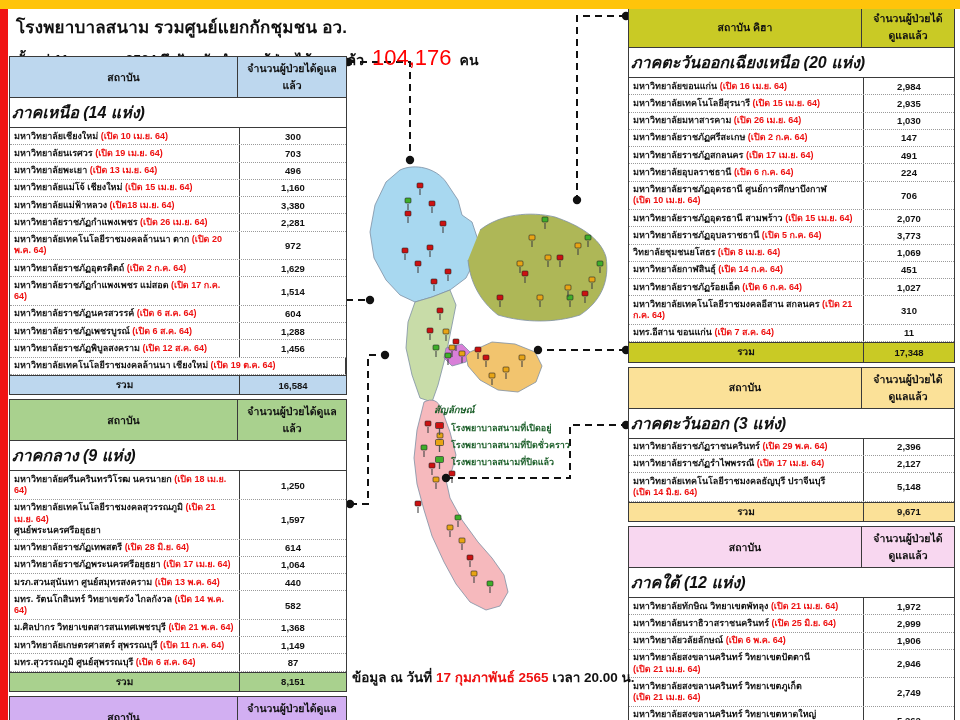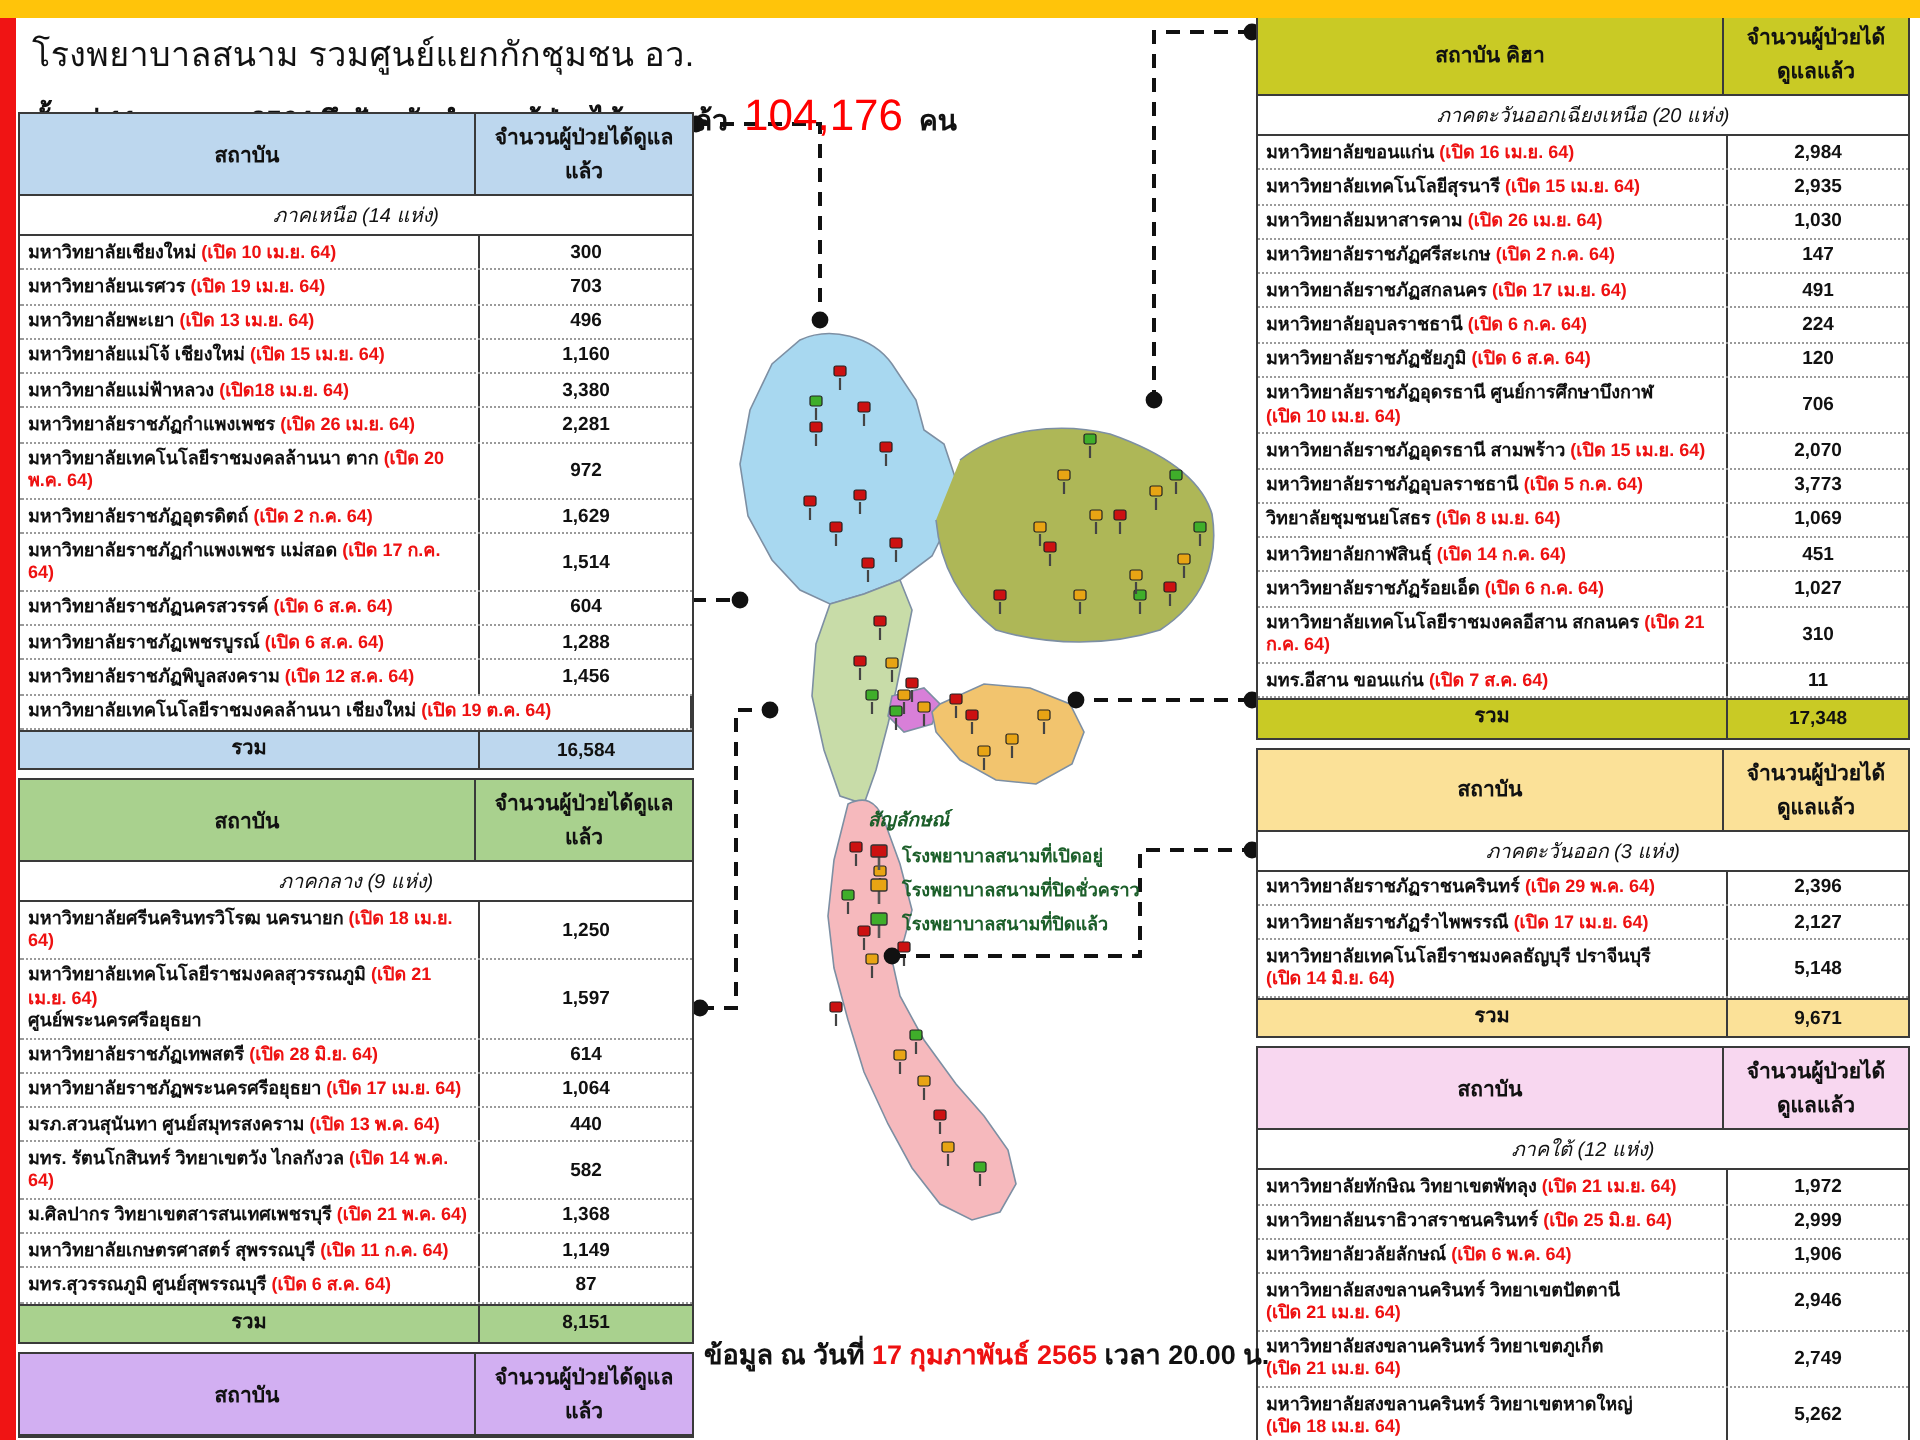--- a/index.html
+++ b/index.html
@@ -1,32 +1,32 @@
 <!DOCTYPE html>
 <html><head>
 <meta charset="utf-8">
 <style>
   html,body{margin:0;padding:0;background:#e8e8e8;}
   .frame{position:relative;width:960px;height:720px;background:#ffffff;overflow:hidden;
          font-family:"Liberation Sans",sans-serif;color:#111;}
   .topbar{position:absolute;top:0;left:0;width:960px;height:9px;background:#FFC40A;z-index:3;}
   .leftbar{position:absolute;top:9px;left:0;width:8px;height:711px;background:#F01414;z-index:3;}
   .header{position:absolute;left:16px;top:13px;z-index:2;}
-  .title{font-size:17px;font-weight:normal;letter-spacing:.2px;}
+  .title{font-size:17px;font-weight:bold;letter-spacing:.2px;}
   .subtitle{font-size:14px;font-weight:bold;margin-top:5px;display:flex;align-items:baseline;gap:6px;}
   .big-num{color:#FF0000;font-size:22px;font-weight:normal;padding:0 2px;}
   .col{position:absolute;z-index:2;}
   #col-left{left:9px;top:56px;width:338px;}
   #col-right{left:628px;top:6px;width:327px;}
   .tbl{border:1.5px solid #3a3a3a;margin-bottom:4px;background:#fff;}
   .thead{display:flex;border-bottom:1.2px solid #3a3a3a;font-weight:bold;font-size:10.5px;text-align:center;align-items:stretch;}
   .th-inst{flex:1;padding:3px 2px;border-right:1.2px solid #3a3a3a;display:flex;align-items:center;justify-content:center;}
   .th-cnt{width:104px;padding:3px 2px;display:flex;align-items:center;justify-content:center;}
   .narrow .th-cnt,.narrow .td-val{width:88px;}
-  .region{font-size:10px;font-weight:normal;font-style:italic;text-align:center;padding:2px;border-bottom:1px solid #3a3a3a;}
+  .region{font-size:16px;font-weight:bold;font-style:italic;text-align:left;padding:2px;border-bottom:1px solid #3a3a3a;}
   .tr{display:flex;border-bottom:1px dotted #9a9a9a;font-size:9px;font-weight:bold;}
   .tr:last-of-type{border-bottom:none;}
   .td-name{flex:1;padding:2.5px 4px;border-right:1.2px solid #3a3a3a;line-height:1.25;}
   .td-val{width:104px;display:flex;align-items:center;justify-content:center;font-size:9.5px;padding:1px;}
   .date{color:#EE1111;}
   .cont{display:block;}
   .total{display:flex;font-weight:bold;font-size:10px;border-top:1px solid #3a3a3a;}
   .total .td-name{text-align:center;padding:3px;display:flex;align-items:center;justify-content:center;}
   #map-svg{position:absolute;left:0;top:0;width:960px;height:720px;z-index:1;pointer-events:none;}
   .legend{position:absolute;left:434px;top:402px;width:190px;z-index:2;color:#1c5f2a;}
@@ -432,24 +432,20 @@
         </div>
         <div class="tr">
           <div class="td-name"><span>มหาวิทยาลัยราชภัฏสกลนคร</span> <span class="date">(เปิด 17 เม.ย. 64)</span></div>
           <div class="td-val">491</div>
         </div>
         <div class="tr">
           <div class="td-name"><span>มหาวิทยาลัยอุบลราชธานี</span> <span class="date">(เปิด 6 ก.ค. 64)</span></div>
           <div class="td-val">224</div>
         </div>
         <div class="tr">
-          <div class="td-name"><span>มหาวิทยาลัยราชภัฏชัยภูมิ</span> <span class="date">(เปิด 6 ส.ค. 64)</span></div>
-          <div class="td-val">120</div>
-        </div>
-        <div class="tr">
           <div class="td-name"><span>มหาวิทยาลัยราชภัฏอุดรธานี ศูนย์การศึกษาบึงกาฬ</span><span class="date cont">(เปิด 10 เม.ย. 64)</span></div>
           <div class="td-val">706</div>
         </div>
         <div class="tr">
           <div class="td-name"><span>มหาวิทยาลัยราชภัฏอุดรธานี สามพร้าว</span> <span class="date">(เปิด 15 เม.ย. 64)</span></div>
           <div class="td-val">2,070</div>
         </div>
         <div class="tr">
           <div class="td-name"><span>มหาวิทยาลัยราชภัฏอุบลราชธานี</span> <span class="date">(เปิด 5 ก.ค. 64)</span></div>
           <div class="td-val">3,773</div>

